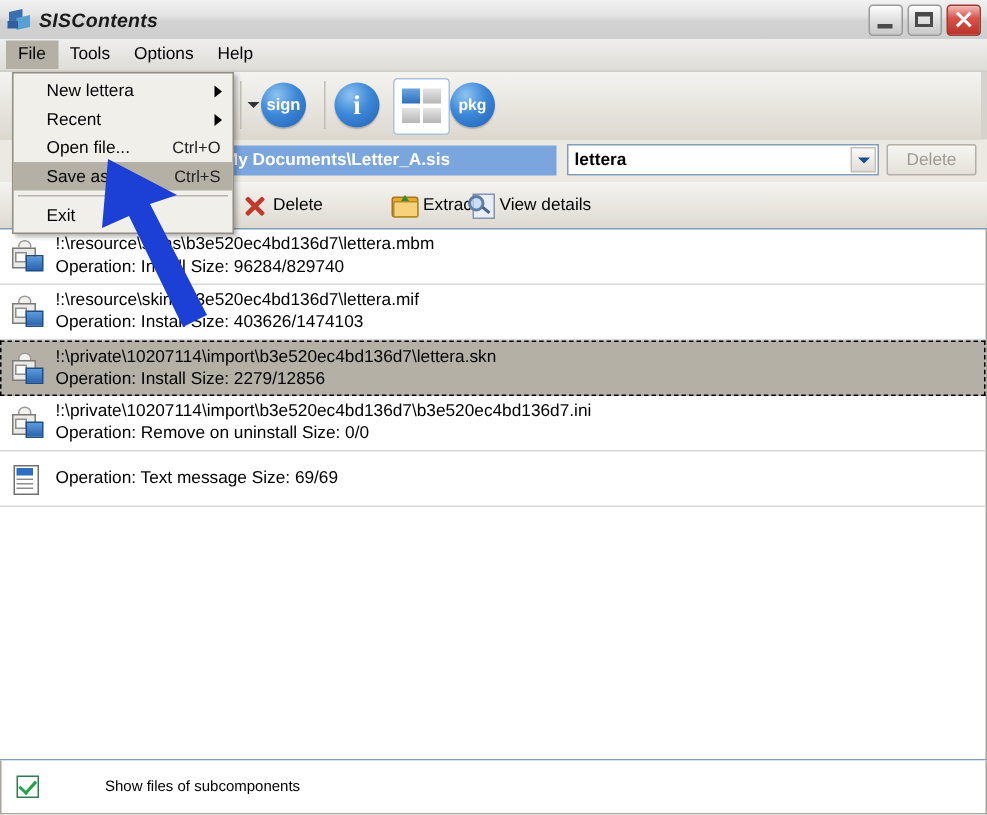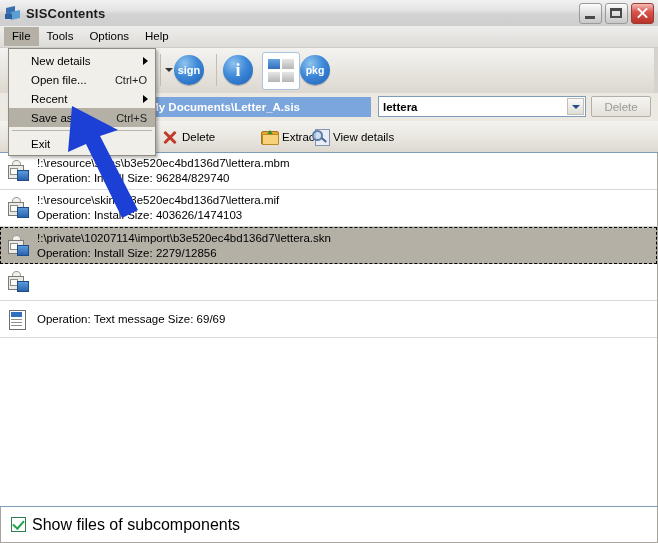--- a/index.html
+++ b/index.html
@@ -23,21 +23,21 @@
     border-bottom:1px solid #b5b5b5;
     display:flex;align-items:center;
   }
   .title-icon{
     width:16px;height:16px;margin-left:5px;margin-right:5px;position:relative;flex:none;
   }
   .title-icon .sq1{position:absolute;left:1px;top:2px;width:9px;height:8px;background:#3a6fb0;transform:skewY(-12deg);}
   .title-icon .sq2{position:absolute;left:6px;top:6px;width:9px;height:8px;background:#5a9fd4;transform:skewY(-12deg);}
   .title-icon .sq3{position:absolute;left:0px;top:9px;width:7px;height:5px;background:#2f5f9e;}
   .title-text{
-    font-size:13px;font-weight:bold;color:#1b1b1b;letter-spacing:0.2px;
+    font-size:13px;font-weight:bold;color:#1b1b1b;letter-spacing:0.2px;font-style:italic;
   }
   .win-buttons{position:absolute;right:4px;top:3px;display:flex;gap:3px;}
   .wb{
     width:21px;height:19px;border:1px solid #9a9a9a;border-radius:3px;
     background:linear-gradient(to bottom,#fdfdfd,#e2e2e2 45%,#c8c8c8);
     position:relative;
   }
   .wb.close{
     border:1px solid #9c3a33;
     background:linear-gradient(to bottom,#f2beb8,#d9534b 42%,#b8332a);
@@ -184,21 +184,21 @@
     background:#fff;border:1px solid #a9a49c;border-top:none;box-sizing:border-box;
     display:flex;align-items:center;padding-left:10px;
   }
   .chk{
     width:13px;height:13px;border:1px solid #2f7d4f;background:#fff;position:relative;flex:none;margin-right:6px;
   }
   .chk:after{
     content:"";position:absolute;left:3px;top:0px;width:5px;height:9px;
     border:solid #23a24a;border-width:0 2px 2px 0;transform:rotate(42deg);
   }
-  .chk-label{font-size:16px;color:#000;}
+  .chk-label{font-size:10px;color:#000;margin-left:38px;}
 
   
   .watermark{
     position:absolute;left:232px;top:484px;
     font-family:"Liberation Serif", serif;
     font-size:30px;font-weight:bold;color:#b9bdf0;
     letter-spacing:-0.5px;white-space:nowrap;z-index:30;pointer-events:none;
   }
 
   
@@ -329,20 +329,24 @@
       </span>
     </div>
 
     <div class="row">
       <span class="row-icon ic-inst">
         <b class="knob"></b>
           <b class="body"></b>
           <b class="body2"></b>
           <b class="blue"></b>
       </span>
+      <span class="row-text">
+        <span class="row-path">!:\private\10207114\import\b3e520ec4bd136d7\b3e520ec4bd136d7.ini</span>
+        <span class="row-op">Operation: Remove on uninstall  Size: 0/0</span>
+      </span>
     </div>
 
     <div class="row">
       <span class="row-icon ic-text">
         <b class="pg"></b>
           <b class="hdr"></b>
         <b class="l" style="top:12px;"></b>
           <b class="l" style="top:15px;"></b>
           <b class="l" style="top:18px;"></b>
       </span>
@@ -354,31 +358,31 @@
   </div>
 
   <div class="footer">
     <span class="chk"></span>
     <span class="chk-label">Show files of subcomponents</span>
   </div>
 
 
   <div class="dropdown">
     <div class="dd-item">
-      <span>New details</span>
+      <span>New lettera</span>
+      <span class="arrow"></span>
+    </div>
+    <div class="dd-item">
+      <span>Recent</span>
       <span class="arrow"></span>
     </div>
     <div class="dd-item">
       <span>Open file...</span>
       <span class="shortcut">Ctrl+O</span>
     </div>
-    <div class="dd-item">
-      <span>Recent</span>
-      <span class="arrow"></span>
-    </div>
     <div class="dd-item sel">
       <span>Save as...</span>
       <span class="shortcut">Ctrl+S</span>
     </div>
     <div class="dd-sep"></div>
     <div class="dd-item">
       <span>Exit</span>
     </div>
   </div>
 

